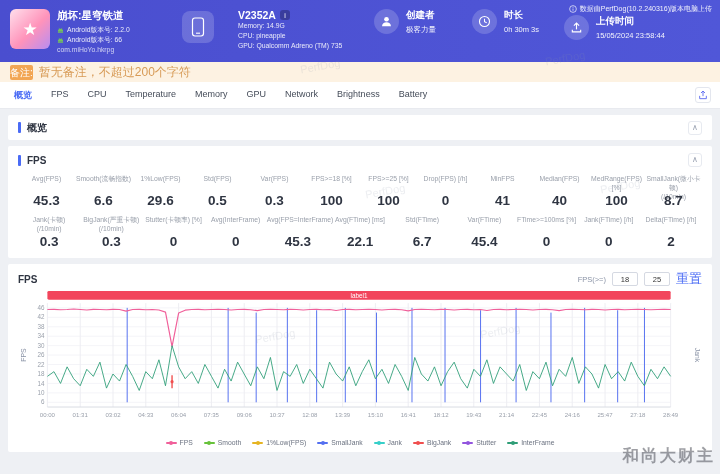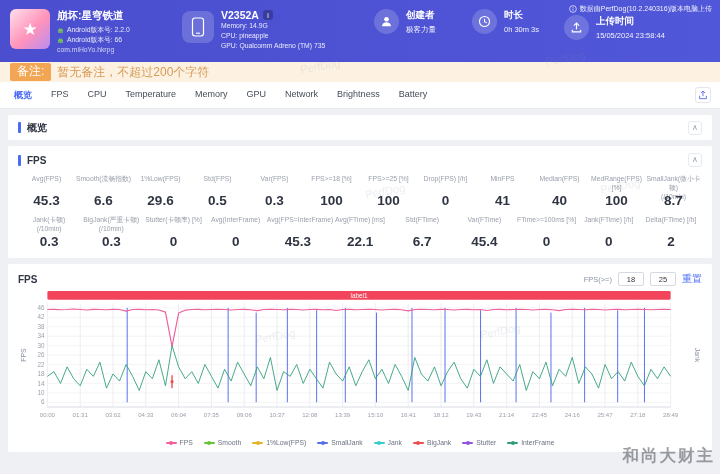--- a/index.html
+++ b/index.html
@@ -6,36 +6,36 @@
   html,body{width:720px;height:474px;overflow:hidden}
   body{font-family:"Liberation Sans","DejaVu Sans",sans-serif;background:#eef0f4;position:relative;color:#333}
 
   
   .topbar{height:62px;background:linear-gradient(90deg,#4a4ecf,#5057d8);display:flex;align-items:flex-start;padding:9px 8px 0 10px;color:#fff;position:relative}
   .game{display:flex;gap:7px;width:172px}
   .avatar{width:40px;height:40px;border-radius:6px;background:linear-gradient(135deg,#ffe0ec,#ff93ba 55%,#b78df2);display:flex;align-items:center;justify-content:center;font-size:17px;color:#fff;flex:0 0 auto}
   .game-name{font-size:10.5px;font-weight:bold;margin-bottom:2px;white-space:nowrap}
   .ver{font-size:6.8px;opacity:.88;display:flex;align-items:center;gap:3px;line-height:1.5;white-space:nowrap}
   .pkg{font-size:6.8px;opacity:.72;margin-top:1px;white-space:nowrap}
-  .device{display:flex;gap:7px;width:192px}
+  .device{display:flex;gap:24px;width:192px}
   .dev-icon{width:32px;height:32px;border-radius:8px;background:rgba(255,255,255,.18);display:flex;align-items:center;justify-content:center;flex:0 0 auto;margin-top:2px}
   .dev-name-row{display:flex;align-items:center;gap:4px}
   .dev-name{font-size:10.5px;font-weight:bold}
   .dev-badge{width:10px;height:10px;border-radius:3px;background:rgba(0,0,0,.25);color:#fff;font-size:7px;display:flex;align-items:center;justify-content:center}
   .dev-line{font-size:6.8px;opacity:.88;line-height:1.45;white-space:nowrap}
   .stat{display:flex;gap:7px;align-items:flex-start}
   .stat.creator{width:98px}.stat.duration{width:92px}.stat.upload{width:142px;margin-top:6px}
   .stat-icon{width:25px;height:25px;border-radius:50%;background:rgba(255,255,255,.18);display:flex;align-items:center;justify-content:center;flex:0 0 auto}
   .stat-label{font-size:9.5px;font-weight:bold;margin-bottom:3px;white-space:nowrap}
   .stat-value{font-size:7.5px;opacity:.92;white-space:nowrap}
   .src-note{position:absolute;top:4px;right:8px;font-size:7px;opacity:.92;display:flex;align-items:center;gap:3px;white-space:nowrap}
 
   
   .notice{height:20px;background:#fdf2e2;display:flex;align-items:center;padding:0 10px;gap:6px}
-  .notice-label{background:#f2a654;color:#fff;border-radius:2px;padding:1px 7px;font-size:12px;line-height:1.3}
+  .notice-label{background:#f2a654;color:#fff;border-radius:2px;padding:1px 0;font-size:10px;line-height:1.3}
   .notice-text{font-size:12px;color:#d79a55}
 
   
   .tabs{height:27px;background:#fff;display:flex;align-items:center;padding:0 14px;gap:19px;border-bottom:1px solid #e8eaef;position:relative}
   .tab{font-size:9px;color:#454c59;cursor:pointer;white-space:nowrap}
   .tab.active{color:#4a6bf5;font-weight:bold}
   .tabbar-right{position:absolute;right:9px;top:0;height:100%;display:flex;align-items:center;gap:6px}
   .icon-btn{width:16px;height:16px;border:1px solid #e3e6ee;border-radius:3px;display:flex;align-items:center;justify-content:center;background:#fff;cursor:pointer}
 
   
@@ -52,21 +52,21 @@
   .m-label{font-size:6.8px;color:#9aa0ab;line-height:1.35;height:18px}
   .m-value{font-size:13.5px;font-weight:bold;color:#2f3542;margin-top:1px}
 
   
   .chart-card{background:#fff;margin-top:6px;padding:6px 10px 3px;border-radius:2px;position:relative}
   .chart-head{display:flex;align-items:center;justify-content:space-between;height:18px}
   .chart-title{font-size:10px;font-weight:bold;color:#2f3542}
   .chart-controls{display:flex;align-items:center;gap:6px}
   .thr-label{font-size:7.5px;color:#8a93a6}
   .thr-input{width:26px;height:14px;border:1px solid #d5d9e2;border-radius:2px;font-size:7.5px;text-align:center;color:#333;font-family:inherit;background:#fff}
-  .reset-btn{color:#4a6bf5;font-size:10px;background:none;border:none;cursor:pointer;font-family:Liberation Mono, monospace}
+  .reset-btn{color:#4a6bf5;font-size:13px;background:none;border:none;cursor:pointer;font-family:Liberation Mono, monospace}
   .legend{display:flex;justify-content:center;align-items:center;gap:11px;margin-top:1px;height:13px}
   .legend-item{display:flex;align-items:center;gap:3px;font-size:6.8px;color:#6b7280;cursor:pointer}
   .lg-line{width:11px;height:2px;border-radius:1px;position:relative}
   .lg-dot{position:absolute;left:3.5px;top:-1px;width:4px;height:4px;border-radius:50%}
 
   
   .wm{position:absolute;font-size:11px;color:#8a94a8;opacity:.16;transform:rotate(-10deg);pointer-events:none;z-index:50}
   .wm-user{position:absolute;right:5px;bottom:7px;font-size:16.5px;font-weight:bold;color:rgba(62,64,74,.5);letter-spacing:2px;pointer-events:none;z-index:50}
   svg text{font-family:"Liberation Sans","DejaVu Sans",sans-serif}
 </style>

